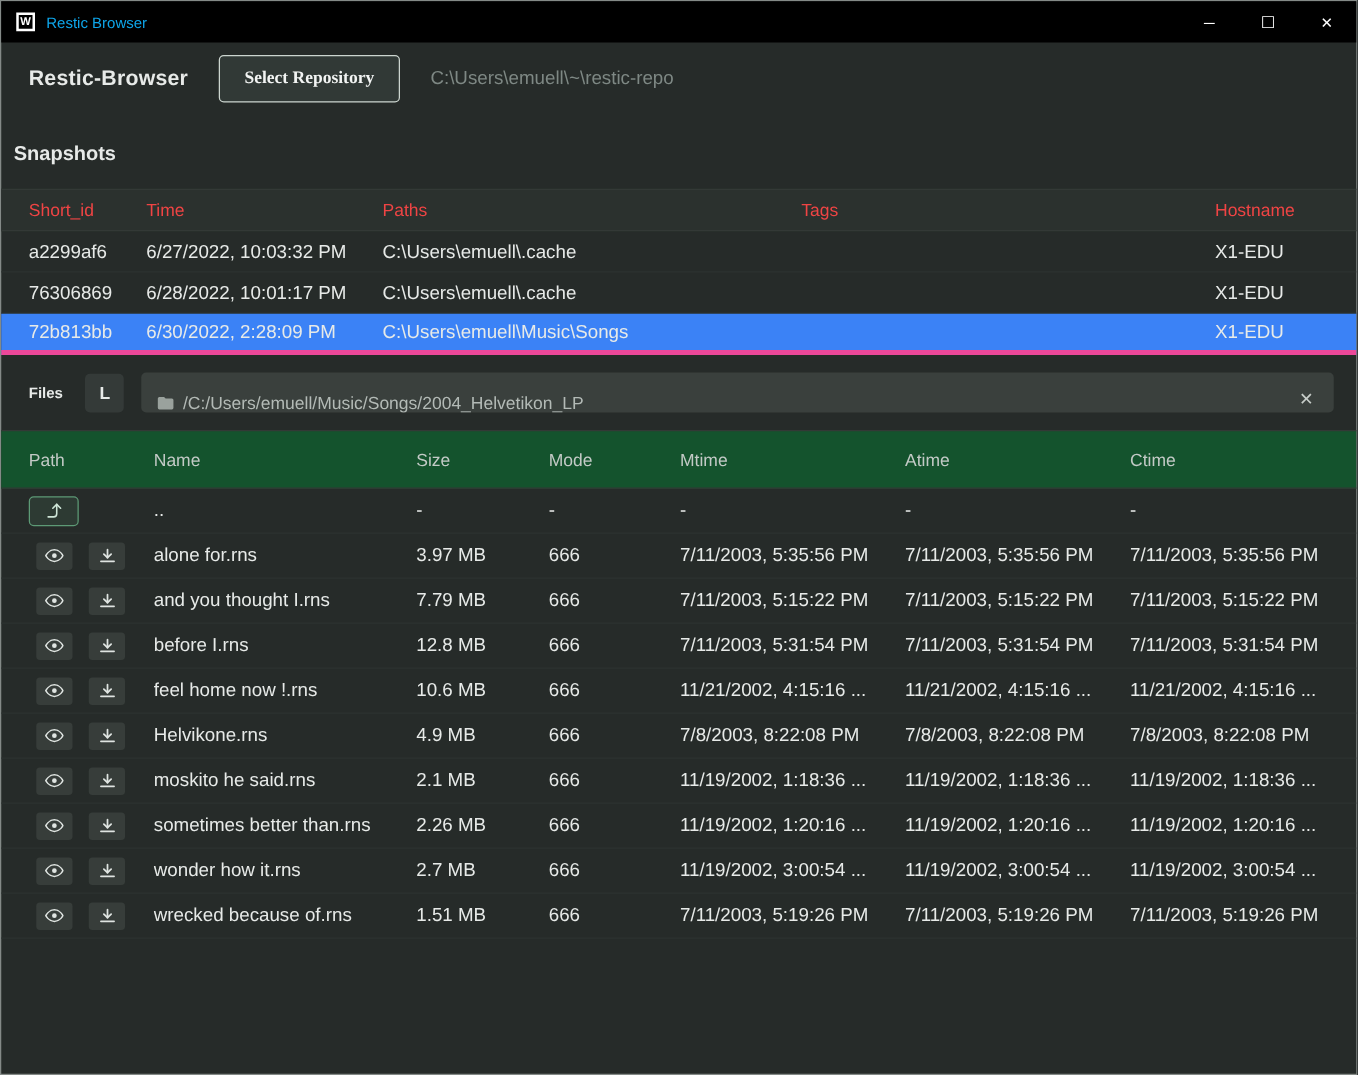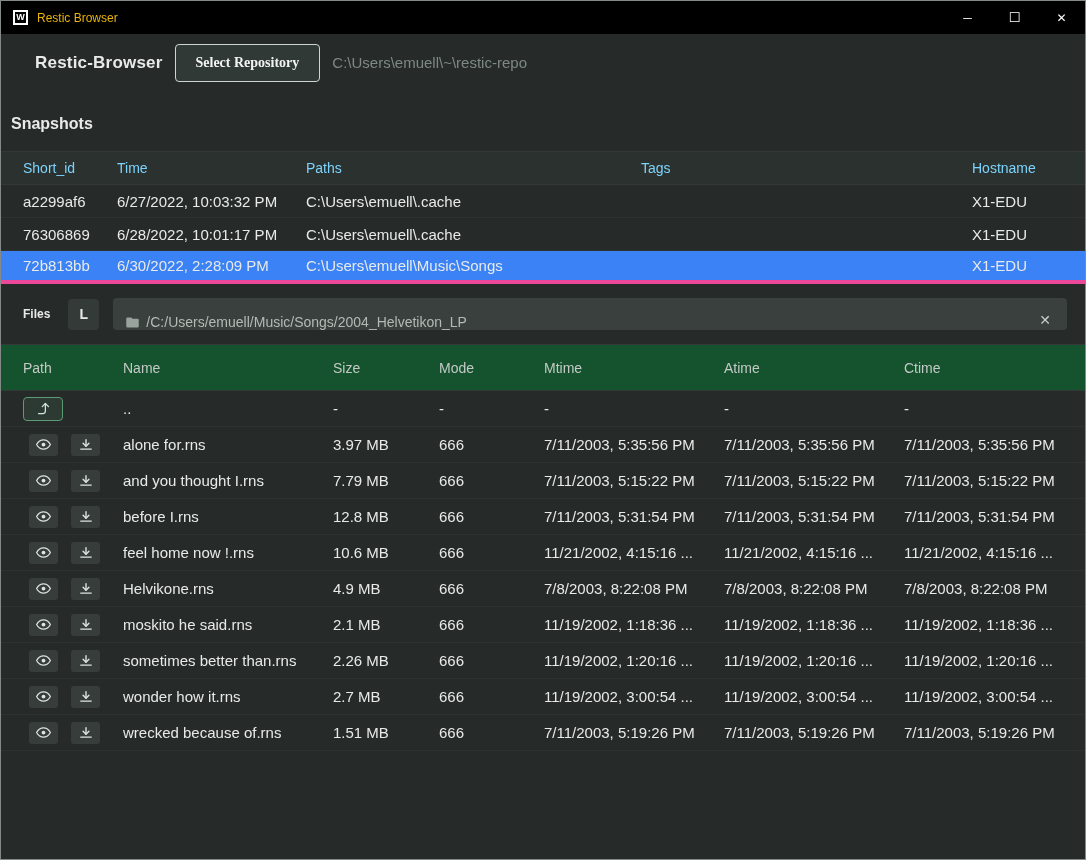--- a/index.html
+++ b/index.html
@@ -3,37 +3,37 @@
 <meta charset="utf-8">
 <style>
   * { box-sizing: border-box; margin: 0; padding: 0; }
   html,body { width:1086px; height:860px; background:#1b1f1e; }
   body { font-family:"Liberation Sans","DejaVu Sans",sans-serif; color:#e7eae8; overflow:hidden; }
   .window { width:1086px; height:860px; border:1px solid #848a87; background:#262b29; display:flex; flex-direction:column; }
 
   
   .titlebar { height:33px; background:#000; display:flex; align-items:center; flex:0 0 auto; }
   .app-icon { width:15px; height:15px; border:2px solid #fff; margin:0 9px 0 12px; font-size:9px; font-weight:bold; color:#fff; display:grid; place-items:center; line-height:1; }
-  .titlebar-title { font-size:12px; color:#eab308; }
+  .titlebar-title { font-size:12px; color:#0ea5e9; }
   .window-controls { margin-left:auto; display:flex; height:100%; }
   .win-btn { width:47px; height:100%; background:transparent; border:none; color:#fff; font-size:12px; cursor:default; display:grid; place-items:center; font-family:inherit; }
   .win-btn.max { font-size:13px; }
 
   
-  .header { height:57px; display:flex; align-items:center; padding:0 22px; gap:12px; flex:0 0 auto;margin-left:12px; }
+  .header { height:57px; display:flex; align-items:center; padding:0 22px; gap:24px; flex:0 0 auto; }
   .app-title { font-size:17px; font-weight:bold; letter-spacing:.2px; }
   .select-repo-btn { background:#313936; border:1px solid #ccd5cf; border-radius:4px; color:#f2f4f3; font-weight:bold; font-size:14px; padding:10px 20px; font-family:Liberation Serif, serif; cursor:default; }
   .repo-path { color:#7e8884; font-size:15px;text-align:right; }
 
   
   .section-title { font-size:16px; font-weight:bold; padding:24px 10px 18px; }
 
   
   .snap-grid { display:grid; grid-template-columns:94px 189px 335px 331px 1fr; align-items:center; padding:0 22px; }
-  .snap-header { height:34px; background:#2b312e; border-top:1px solid #333936; border-bottom:1px solid #333936; color:#7dd3fc; font-size:14px; }
+  .snap-header { height:34px; background:#2b312e; border-top:1px solid #333936; border-bottom:1px solid #333936; color:#ef4444; font-size:14px; }
   .snap-row { height:33px; font-size:15px; border-bottom:1px solid #2d3330; }
   .snap-row.selected { background:#3b82f6; border-bottom:4px solid #ec4899; }
 
   
   .files-bar { display:flex; align-items:center; padding:14px 18px 10px 22px; gap:14px; }
   .files-title { padding:0; font-size:12px; font-weight:bold; }
   .mode-btn { width:31px; height:31px; background:#343a38; border:none; border-radius:4px; color:#e7eae8; font-size:14px; font-weight:bold; font-family:inherit; display:grid; place-items:center; cursor:default; margin-left:4px; }
   .path-bar { flex:1; height:32px; background:#3a403d; border-radius:4px; display:flex; align-items:flex-end; padding:0 12px; gap:6px; color:#b3bab6; font-size:14px; }
   .path-bar .folder { color:#9aa29d; flex:0 0 auto; display:grid; place-items:center; }
   .path-text { white-space:nowrap; overflow:hidden; text-overflow:ellipsis; }

